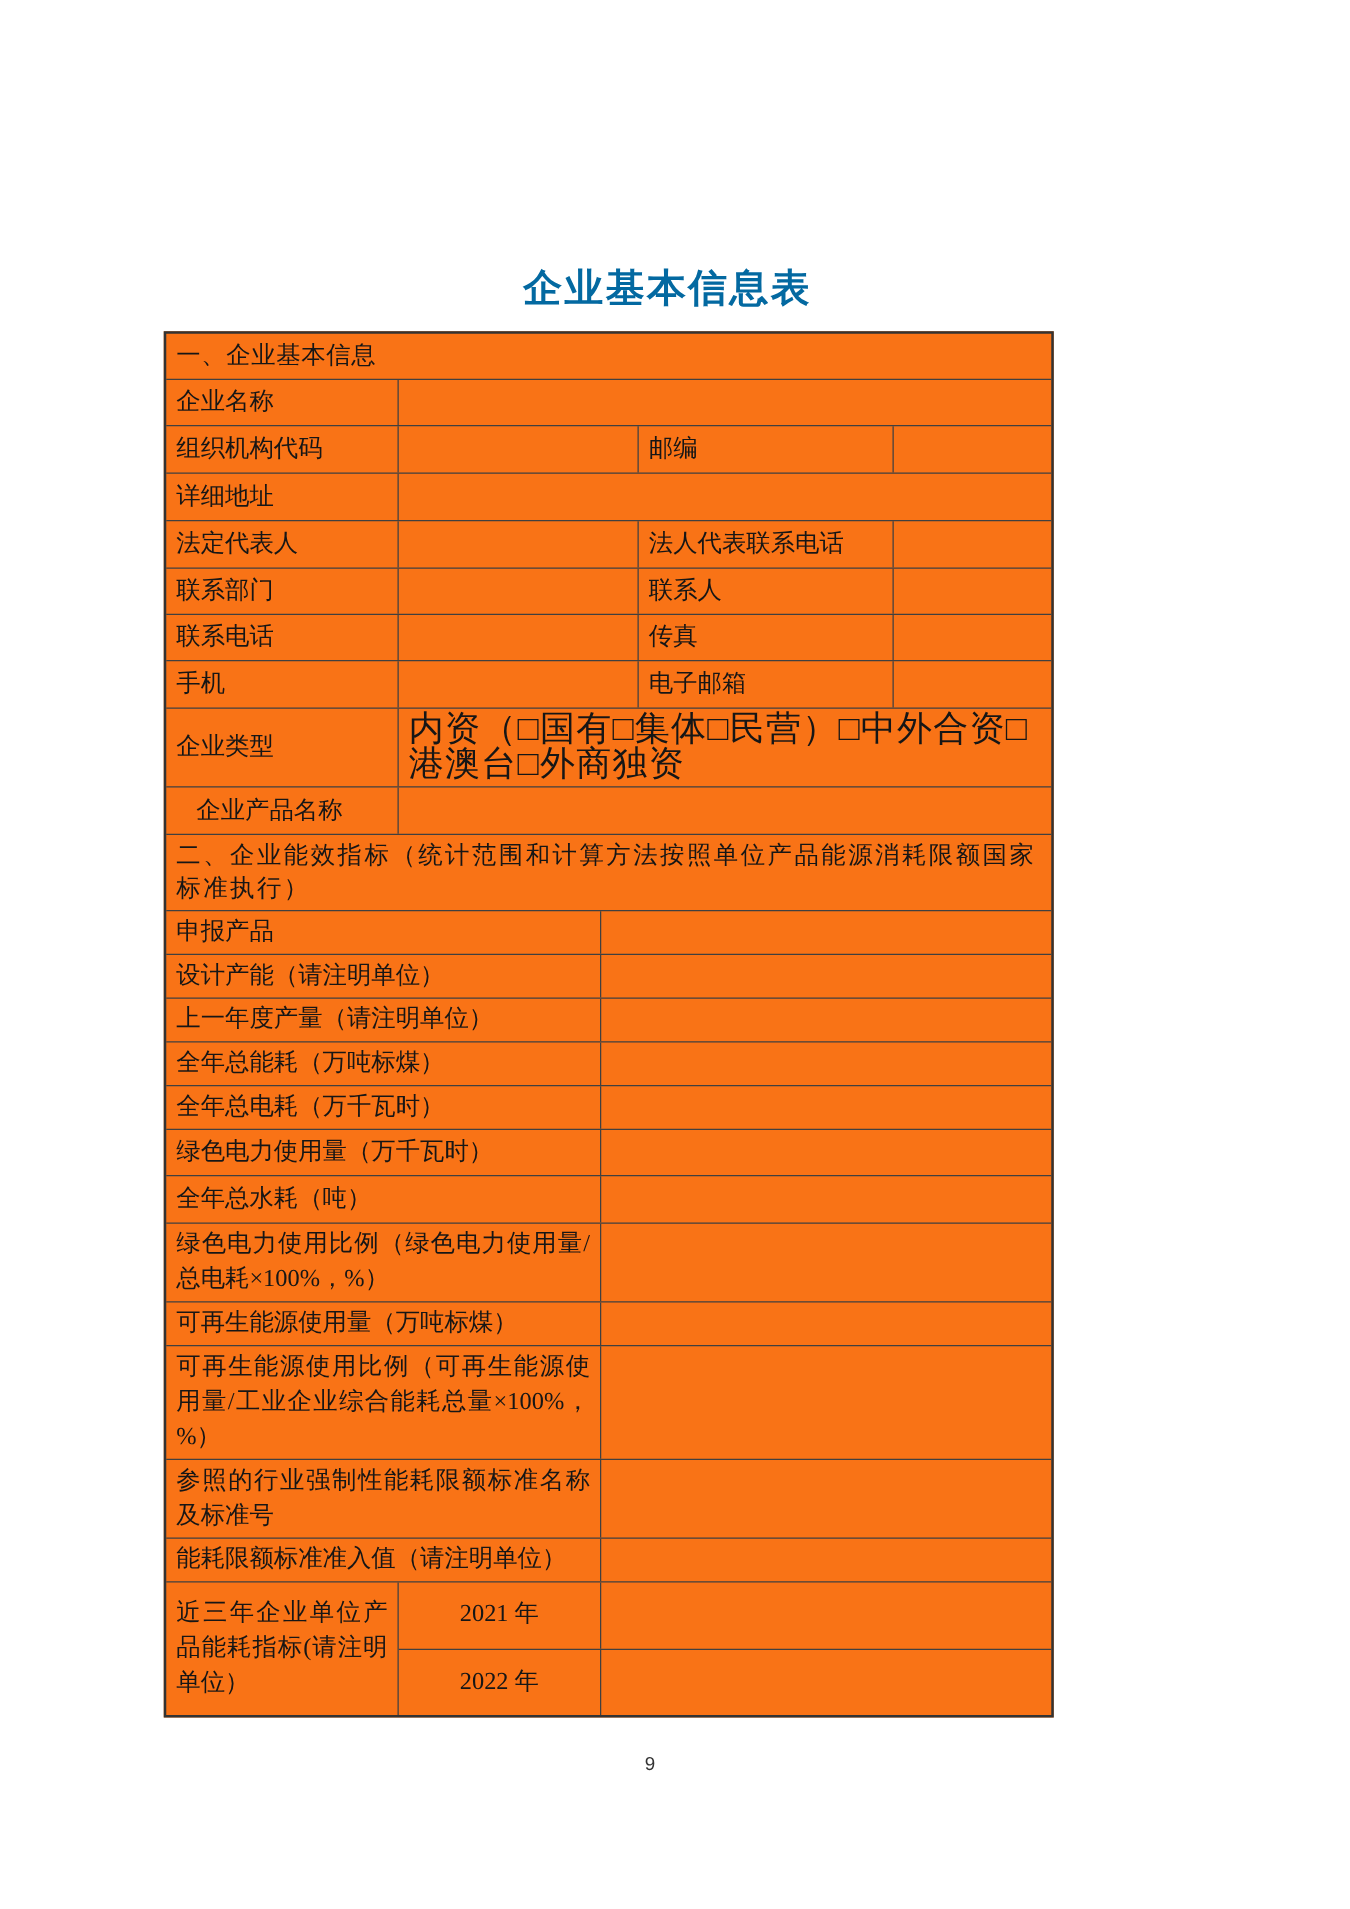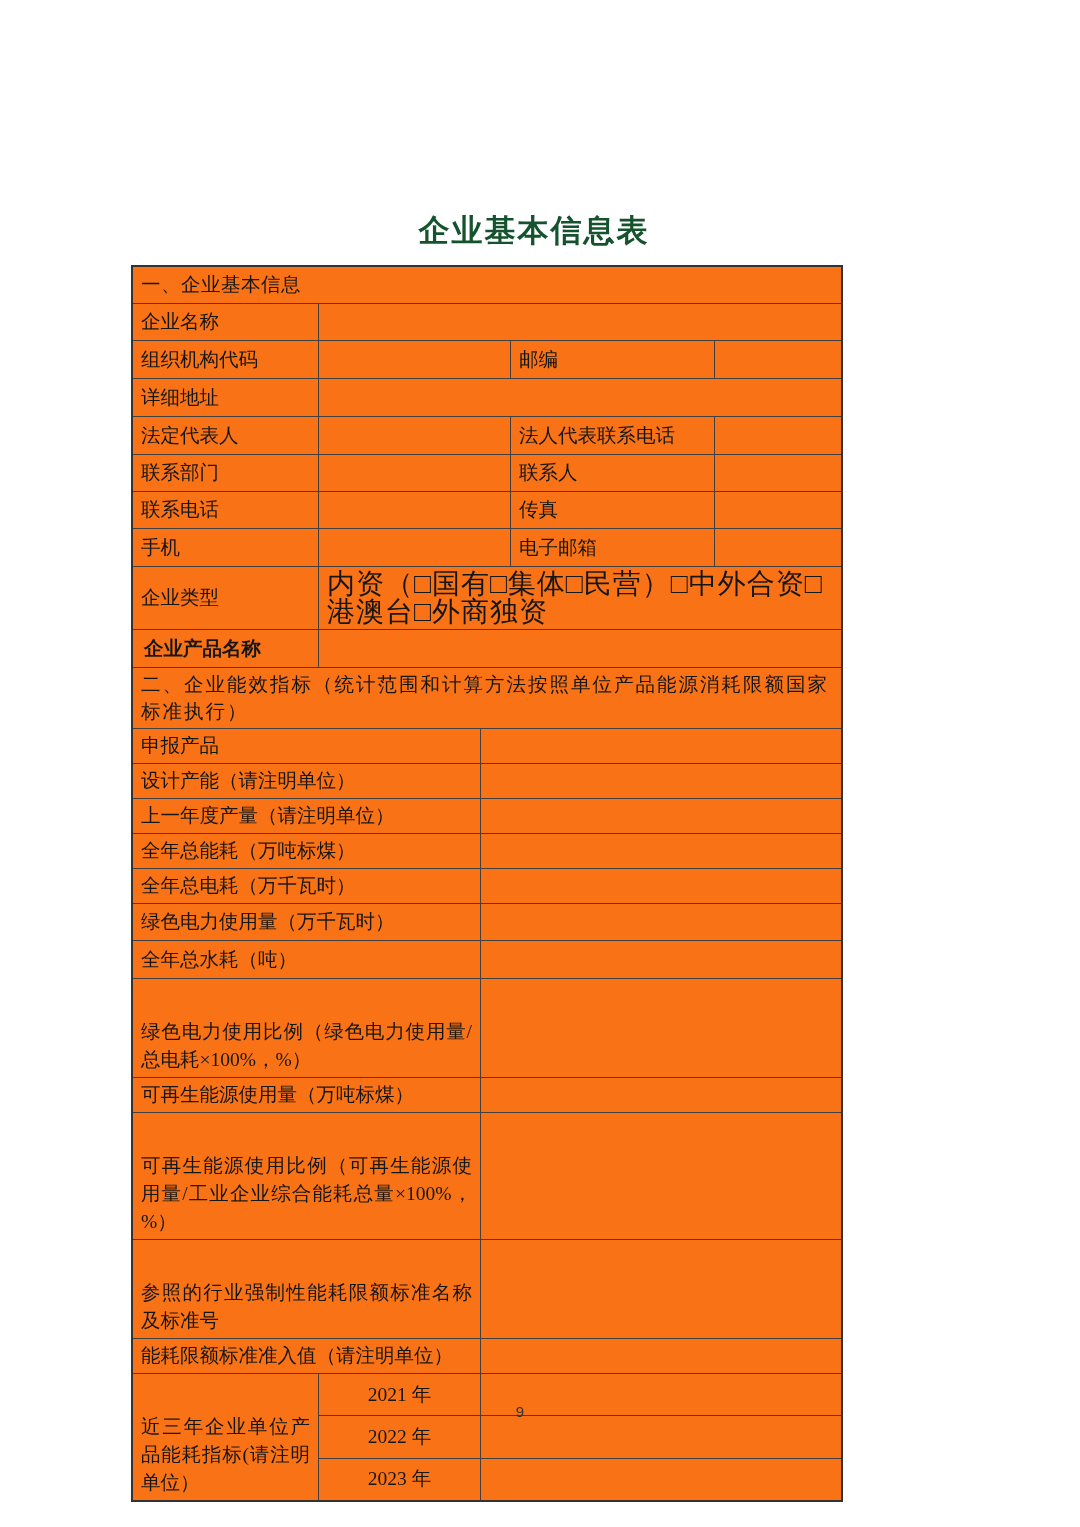--- a/index.html
+++ b/index.html
@@ -17,21 +17,21 @@
     position: absolute;
     left: 131px;
     top: 210px;
     width: 788px;
   }
   .doc-title {
     text-align: center;
     font-size: 31px;
     font-weight: 700;
     letter-spacing: 2px;
-    color: #14532d;
+    color: #0369a1;
     margin-bottom: 13px;
     padding-left: 18px;
   }
   .tbl {
     width: 712px;
     border: 2px solid #333333;
     background: #f97316;
   }
   .row { display: flex; border-bottom: 1px solid #404040; }
   .row:last-child { border-bottom: none; }
@@ -39,24 +39,24 @@
     border-right: 1px solid #404040;
     display: flex;
     align-items: center;
     padding: 3px 8px;
     font-size: 19.5px;
     line-height: 28px;
     color: #161616;
   }
   .cell:last-child { border-right: none; }
   .t { width: 100%; }
-  .just .t { text-align: justify; margin-top: 36px; }
+  .just .t { text-align: justify; }
   .center { justify-content: center; }
   .center .t { text-align: center; }
-  .indent { padding-left: 11px; font-weight: bold; }
+  .indent { padding-left: 24px; }
   .w1 { width: 186px; }
   .w2 { width: 192px; }
   .w3 { width: 204px; }
   .wL { width: 348px; }
   .g2 { width: 162px; }
   .fill { flex: 1; }
   .col { display: flex; flex-direction: column; padding: 0; }
   .subrow { display: flex; border-bottom: 1px solid #404040; flex: 1; }
   .subrow:last-child { border-bottom: none; }
   .hdr { letter-spacing: 0.5px; }
@@ -267,26 +267,20 @@
                 <span class="t">2021 年</span>
               </div>
             <div class="cell fill"></div>
           </div>
           <div class="subrow">
             <div class="cell g2 center">
                 <span class="t">2022 年</span>
               </div>
             <div class="cell fill"></div>
           </div>
-          <div class="subrow">
-            <div class="cell g2 center">
-                <span class="t">2023 年</span>
-              </div>
-            <div class="cell fill"></div>
-          </div>
         </div>
       </div>
 
     </div>
   </div>
 
   <div class="page-num">9</div>
 </div>
 
 </body></html>

